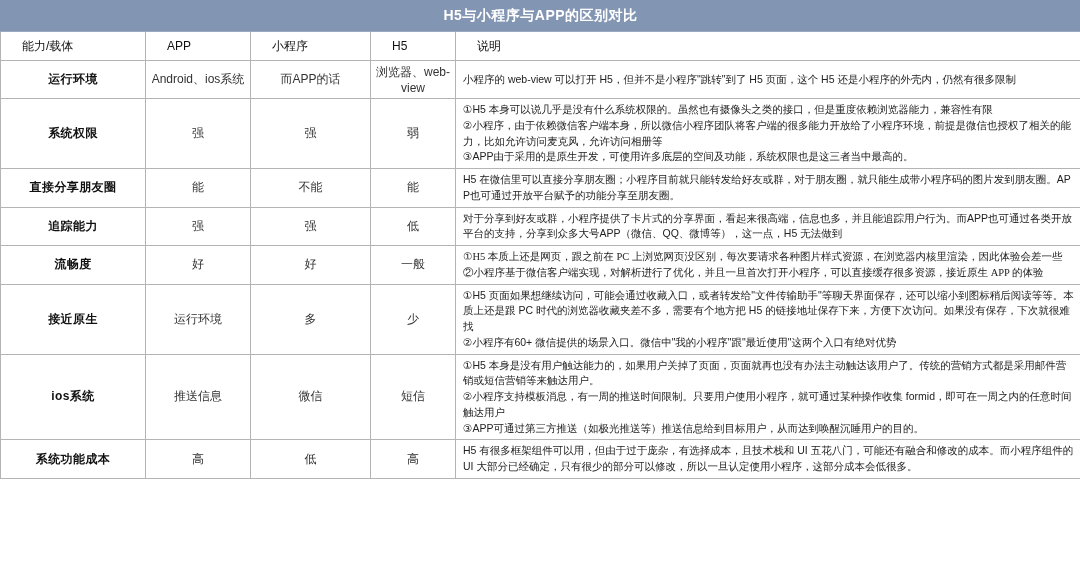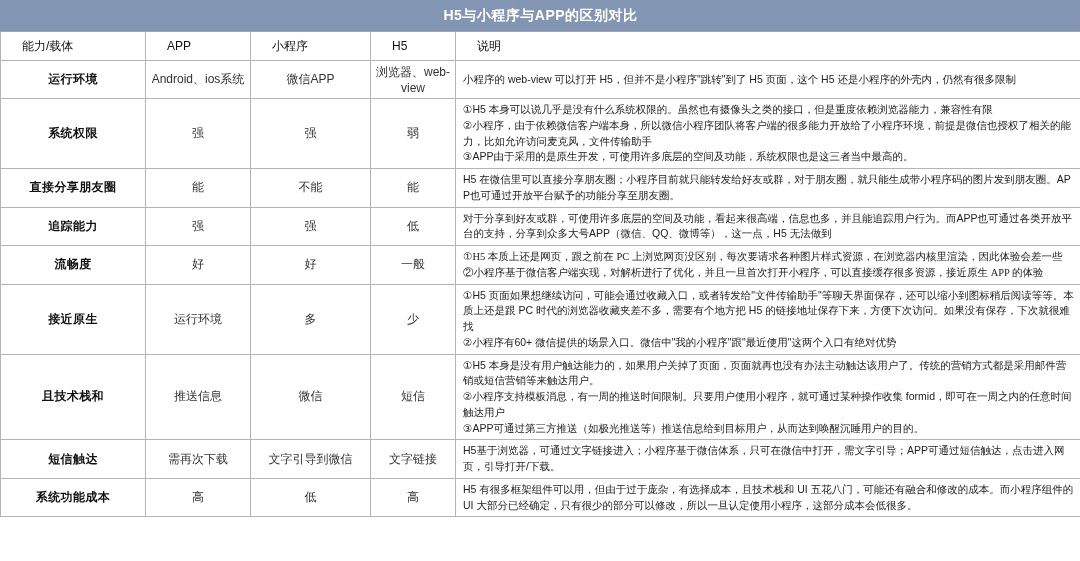--- a/index.html
+++ b/index.html
@@ -127,79 +127,72 @@
       <tr class="head-row">
         <td>能力/载体</td>
         <td>APP</td>
         <td>小程序</td>
         <td>H5</td>
         <td>说明</td>
       </tr>
     <tr style="height: 27px;">
           <td class="label">运行环境</td>
           <td class="val">Android、ios系统</td>
-          <td class="val">微信APP</td>
+          <td class="val">而APP的话</td>
           <td class="val">浏览器、web-view</td>
           <td class="desc">小程序的 web-view 可以打开 H5，但并不是小程序"跳转"到了 H5 页面，这个 H5 还是小程序的外壳内，仍然有很多限制</td>
         </tr>
         <tr style="height: 50px;">
           <td class="label">系统权限</td>
           <td class="val">强</td>
           <td class="val">强</td>
           <td class="val">弱</td>
           <td class="desc">①H5 本身可以说几乎是没有什么系统权限的。虽然也有摄像头之类的接口，但是重度依赖浏览器能力，兼容性有限
-②小程序，由于依赖微信客户端本身，所以微信小程序团队将客户端的很多能力开放给了小程序环境，前提是微信也授权了相关的能力，比如允许访问麦克风，文件传输助手
+②小程序，由于依赖微信客户端本身，所以微信小程序团队将客户端的很多能力开放给了小程序环境，前提是微信也授权了相关的能力，比如允许访问麦克风，允许访问相册等
 ③APP由于采用的是原生开发，可使用许多底层的空间及功能，系统权限也是这三者当中最高的。</td>
         </tr>
         <tr class="sep-strong" style="height: 27px;">
           <td class="label">直接分享朋友圈</td>
           <td class="val">能</td>
           <td class="val">不能</td>
           <td class="val">能</td>
           <td class="desc">H5 在微信里可以直接分享朋友圈；小程序目前就只能转发给好友或群，对于朋友圈，就只能生成带小程序码的图片发到朋友圈。APP也可通过开放平台赋予的功能分享至朋友圈。</td>
         </tr>
         <tr class="sep-strong" style="height: 30px;">
           <td class="label">追踪能力</td>
           <td class="val">强</td>
           <td class="val">强</td>
           <td class="val">低</td>
-          <td class="desc">对于分享到好友或群，可使用许多底层的空间及功能，看起来很高端，信息也多，并且能追踪用户行为。而APP也可通过各类开放平台的支持，分享到众多大号APP（微信、QQ、微博等），这一点，H5 无法做到</td>
+          <td class="desc">对于分享到好友或群，小程序提供了卡片式的分享界面，看起来很高端，信息也多，并且能追踪用户行为。而APP也可通过各类开放平台的支持，分享到众多大号APP（微信、QQ、微博等），这一点，H5 无法做到</td>
         </tr>
         <tr style="height: 34px; font-family: Liberation Serif, serif;">
           <td class="label">流畅度</td>
           <td class="val">好</td>
           <td class="val">好</td>
           <td class="val">一般</td>
           <td class="desc">①H5 本质上还是网页，跟之前在 PC 上浏览网页没区别，每次要请求各种图片样式资源，在浏览器内核里渲染，因此体验会差一些
 ②小程序基于微信客户端实现，对解析进行了优化，并且一旦首次打开小程序，可以直接缓存很多资源，接近原生 APP 的体验</td>
         </tr>
         <tr style="height: 52px;">
           <td class="label">接近原生</td>
           <td class="val">运行环境</td>
           <td class="val">多</td>
           <td class="val">少</td>
           <td class="desc">①H5 页面如果想继续访问，可能会通过收藏入口，或者转发给"文件传输助手"等聊天界面保存，还可以缩小到图标稍后阅读等等。本质上还是跟 PC 时代的浏览器收藏夹差不多，需要有个地方把 H5 的链接地址保存下来，方便下次访问。如果没有保存，下次就很难找
 ②小程序有60+ 微信提供的场景入口。微信中"我的小程序"跟"最近使用"这两个入口有绝对优势</td>
         </tr>
         <tr style="height: 50px;">
-          <td class="label">且技术栈和</td>
+          <td class="label">ios系统</td>
           <td class="val">推送信息</td>
           <td class="val">微信</td>
           <td class="val">短信</td>
           <td class="desc">①H5 本身是没有用户触达能力的，如果用户关掉了页面，页面就再也没有办法主动触达该用户了。传统的营销方式都是采用邮件营销或短信营销等来触达用户。
 ②小程序支持模板消息，有一周的推送时间限制。只要用户使用小程序，就可通过某种操作收集 formid，即可在一周之内的任意时间触达用户
 ③APP可通过第三方推送（如极光推送等）推送信息给到目标用户，从而达到唤醒沉睡用户的目的。</td>
         </tr>
-        <tr class="sep-strong" style="height: 36px;">
-          <td class="label">短信触达</td>
-          <td class="val">需再次下载</td>
-          <td class="val">文字引导到微信</td>
-          <td class="val">文字链接</td>
-          <td class="desc">H5基于浏览器，可通过文字链接进入；小程序基于微信体系，只可在微信中打开，需文字引导；APP可通过短信触达，点击进入网页，引导打开/下载。</td>
-        </tr>
         <tr style="height: 34px;">
           <td class="label">系统功能成本</td>
           <td class="val">高</td>
           <td class="val">低</td>
           <td class="val">高</td>
           <td class="desc">H5 有很多框架组件可以用，但由于过于庞杂，有选择成本，且技术栈和 UI 五花八门，可能还有融合和修改的成本。而小程序组件的 UI 大部分已经确定，只有很少的部分可以修改，所以一旦认定使用小程序，这部分成本会低很多。</td>
         </tr>
       </tbody>
   </table>
 </div>

